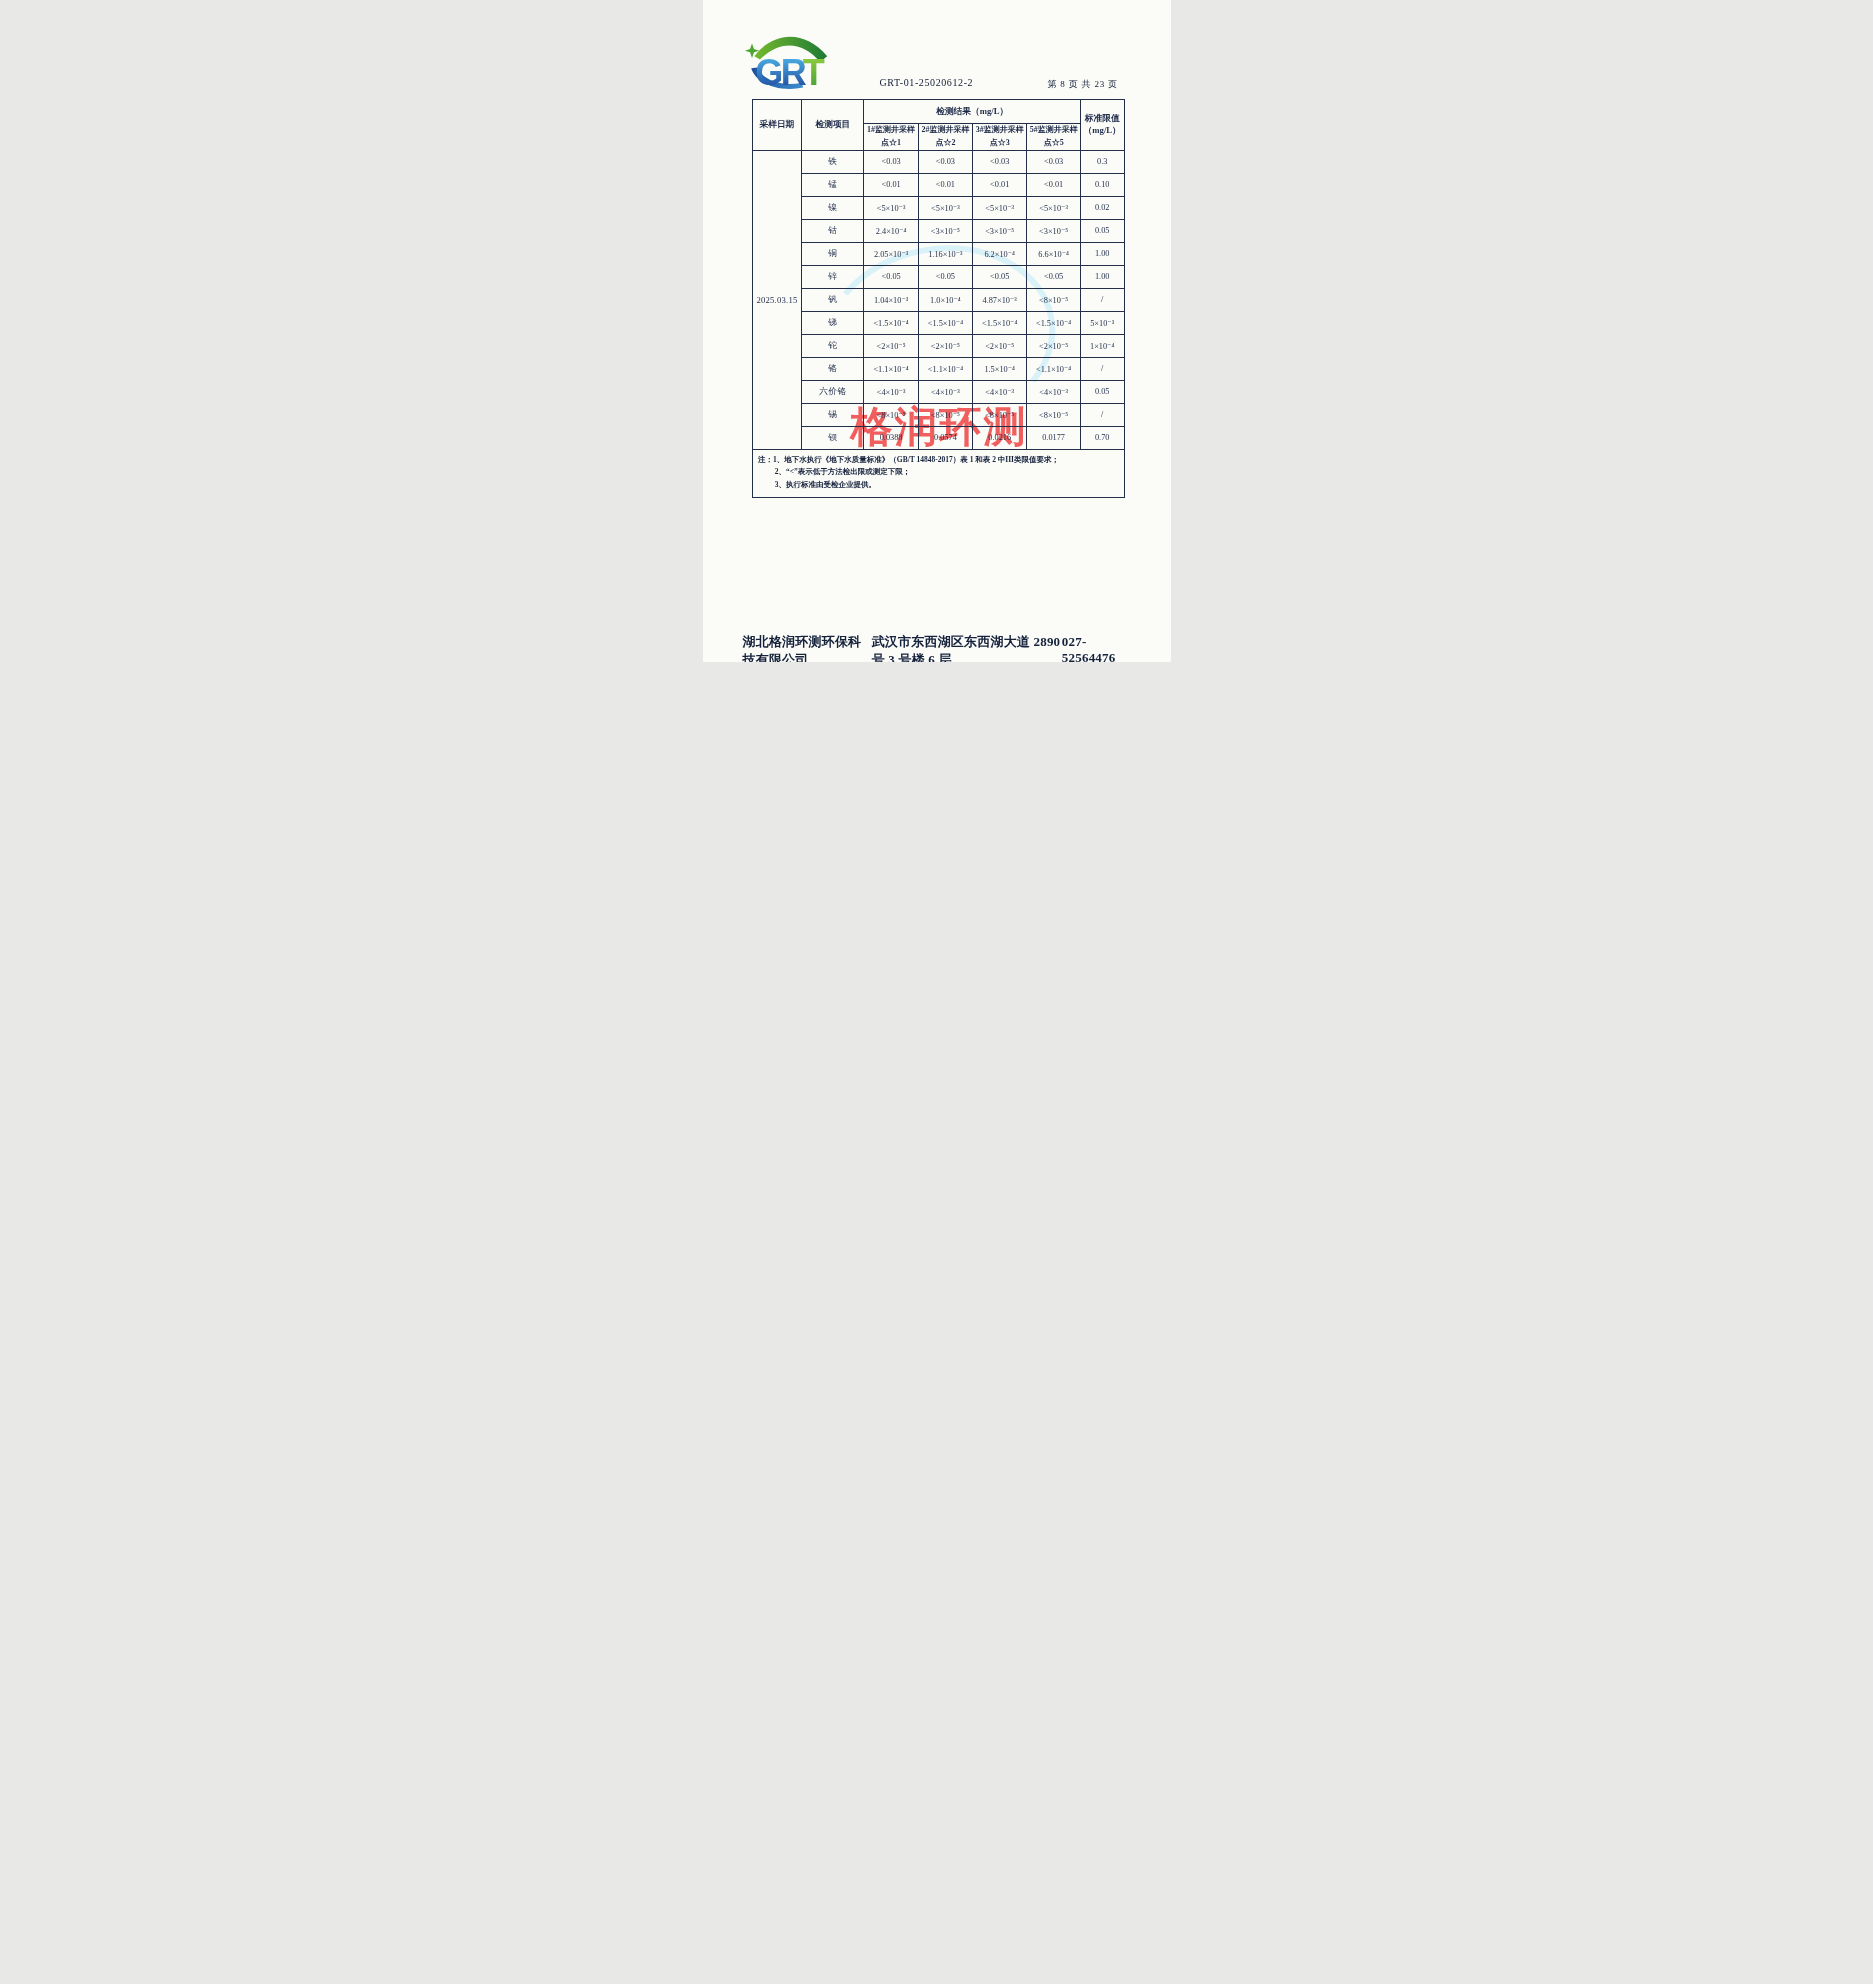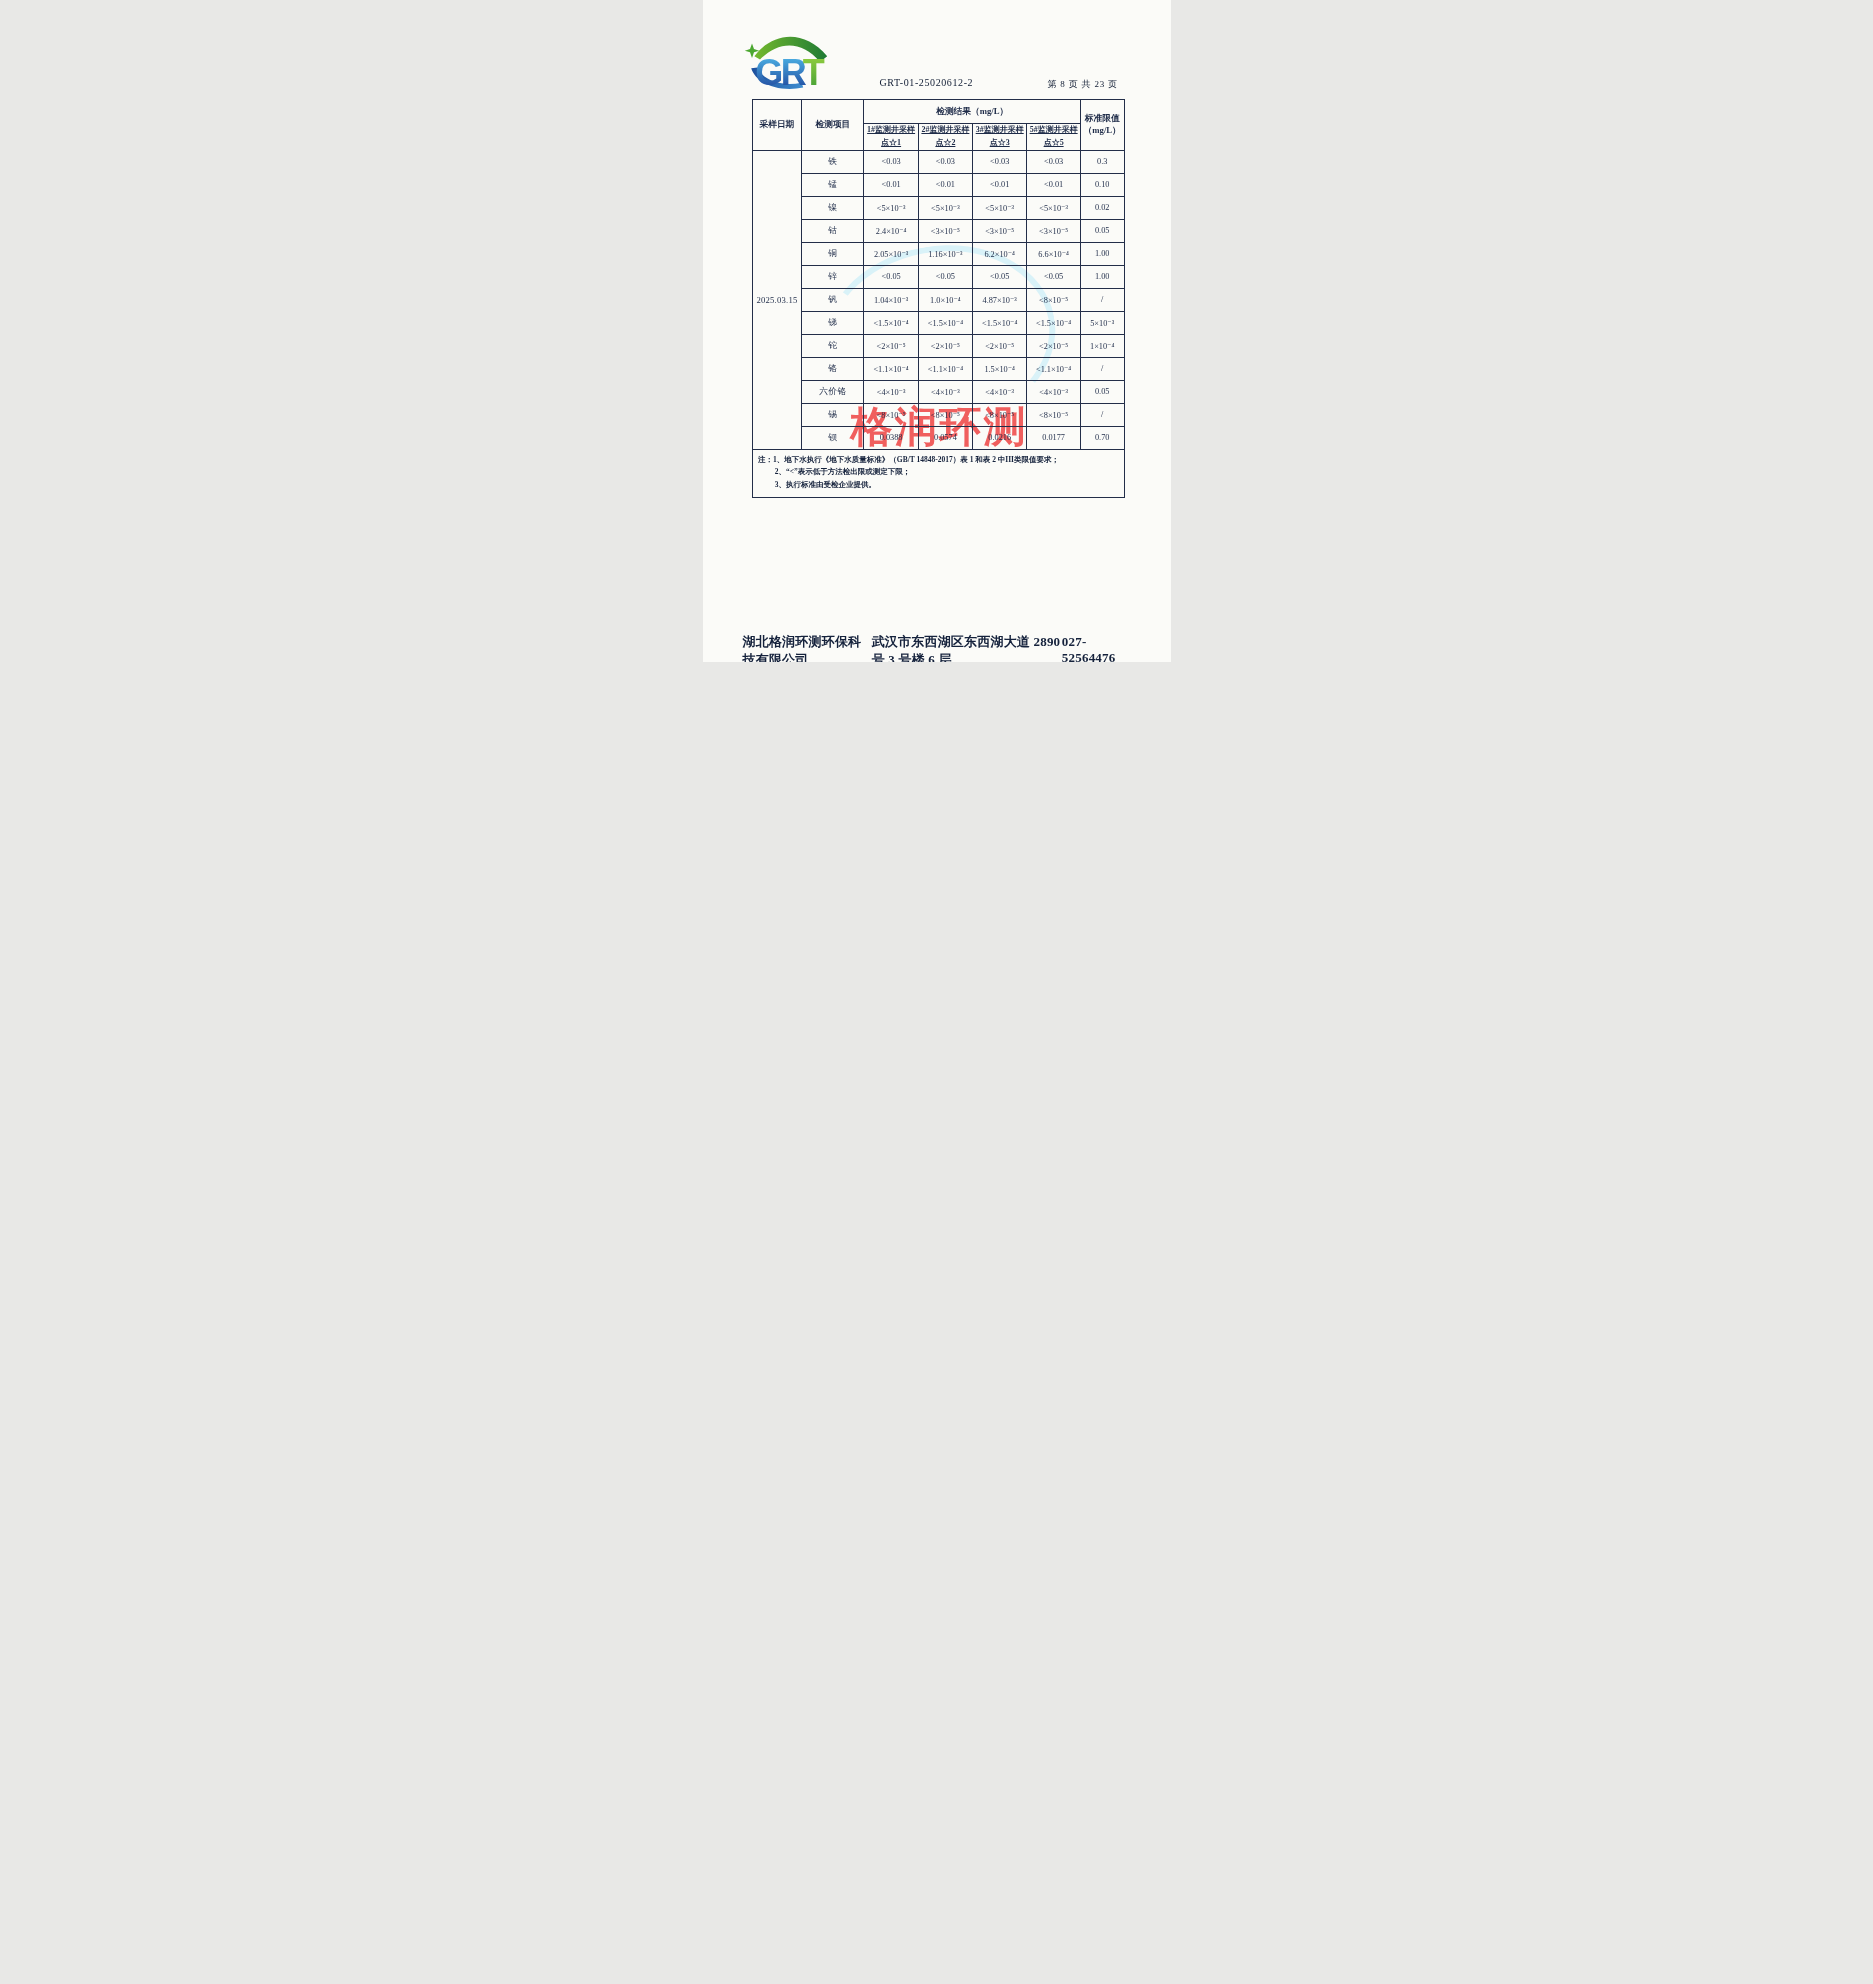--- a/index.html
+++ b/index.html
@@ -43,21 +43,21 @@
     position:absolute; left:49px; top:99px; width:373px;
     border-collapse:collapse; table-layout:fixed;
     background:transparent;
   }
   .results th,.results td{
     border:0.8px solid #232e49; text-align:center; vertical-align:middle;
     padding:0 0.8px; overflow:hidden;
   }
   .results{border:1.2px solid #1d2740;}
   .results thead tr:first-child th{height:23px; font-size:8.7px; font-weight:bold;}
-  .results thead tr+tr th{height:25.4px; font-size:8px; font-weight:bold; line-height:1.6;text-decoration:underline;}
+  .results thead tr+tr th{height:25.4px; font-size:8px; font-weight:bold; line-height:1.6;}
   .results thead{border-bottom:1.2px solid #1d2740;}
   .prelines{white-space:pre-line;}
   .date-cell{font-size:8.7px; letter-spacing:0.2px;}
   .item-cell{font-size:8.7px; height:22px; letter-spacing:0.4px;}
   .val-cell{font-size:8.3px; height:22px;}
   .notes-cell{
     text-align:left !important; padding:4px 4.8px 4.8px 5.6px !important;
     font-weight:bold; font-size:7.5px; line-height:1.7; color:#15223c;
   }
   .note-row{display:block;}

